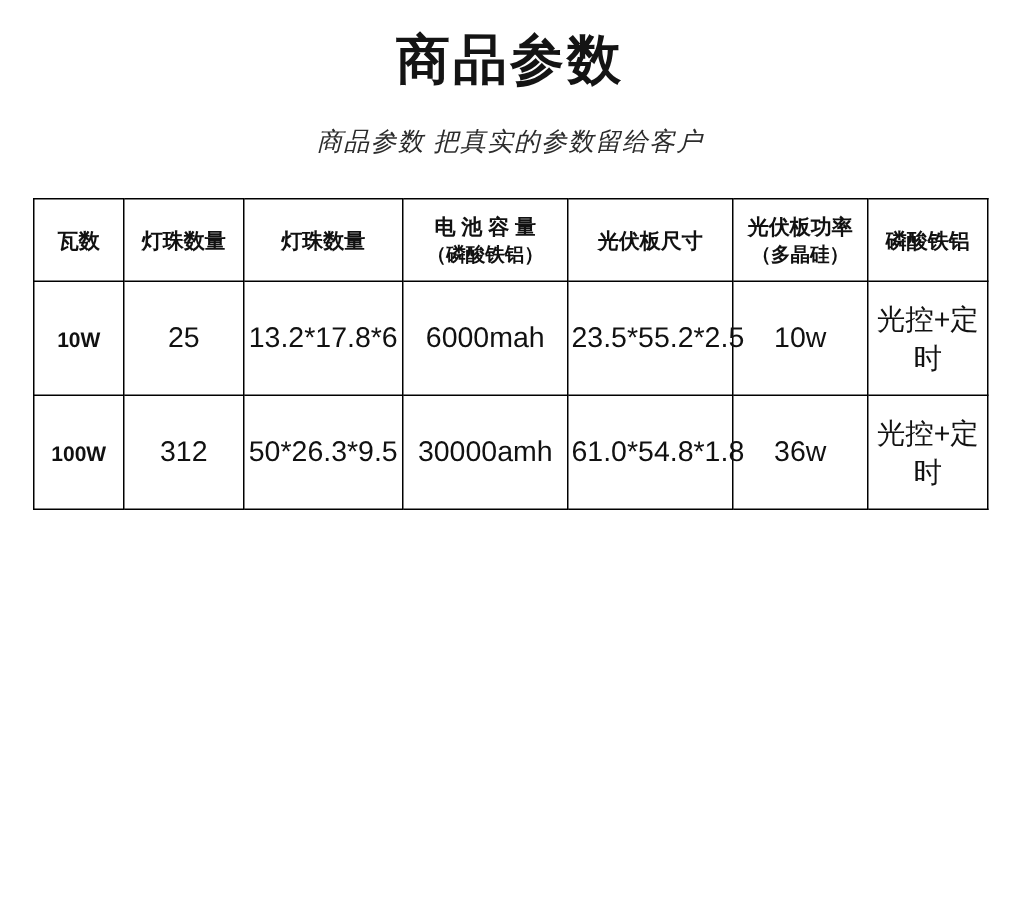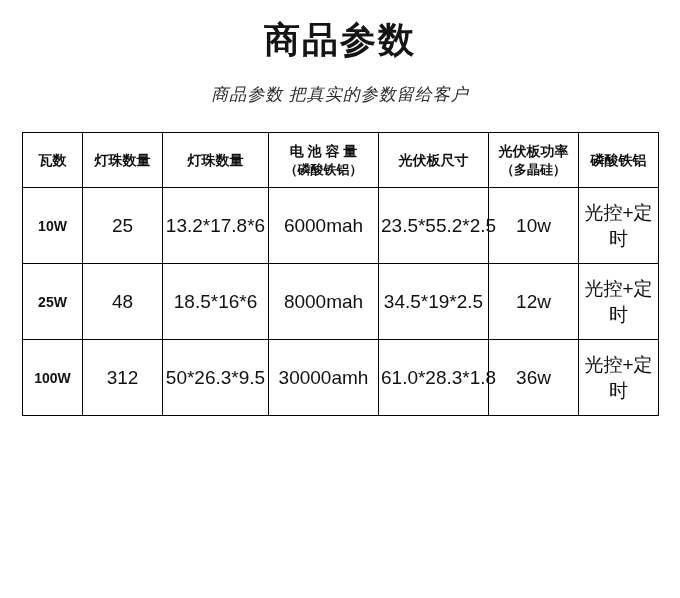--- a/index.html
+++ b/index.html
@@ -131,34 +131,25 @@
         <tr>
           <td class="first-col">10W</td>
           <td>25</td>
           <td>13.2*17.8*6</td>
           <td>6000mah</td>
           <td>23.5*55.2*2.5</td>
           <td>10w</td>
           <td>光控+定时</td>
         </tr>
         <tr>
-          <td class="first-col">25W</td>
-          <td>48</td>
-          <td>18.5*16*6</td>
-          <td>8000mah</td>
-          <td>34.5*19*2.5</td>
-          <td>12w</td>
-          <td>光控+定时</td>
-        </tr>
-        <tr>
           <td class="first-col">100W</td>
           <td>312</td>
           <td>50*26.3*9.5</td>
           <td>30000amh</td>
-          <td>61.0*28.3*1.8</td>
+          <td>61.0*54.8*1.8</td>
           <td>36w</td>
           <td>光控+定时</td>
         </tr>
       </tbody>
     </table>
   </div>
 
 </div>
 
 </body></html>

